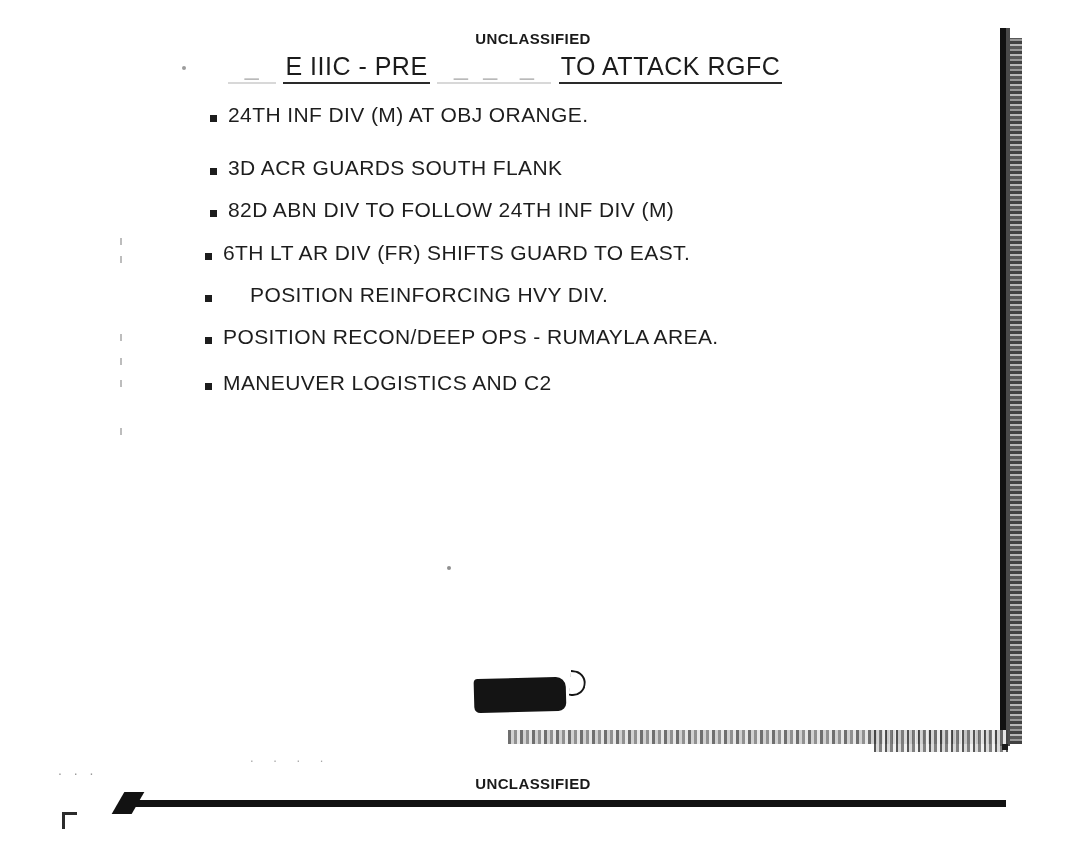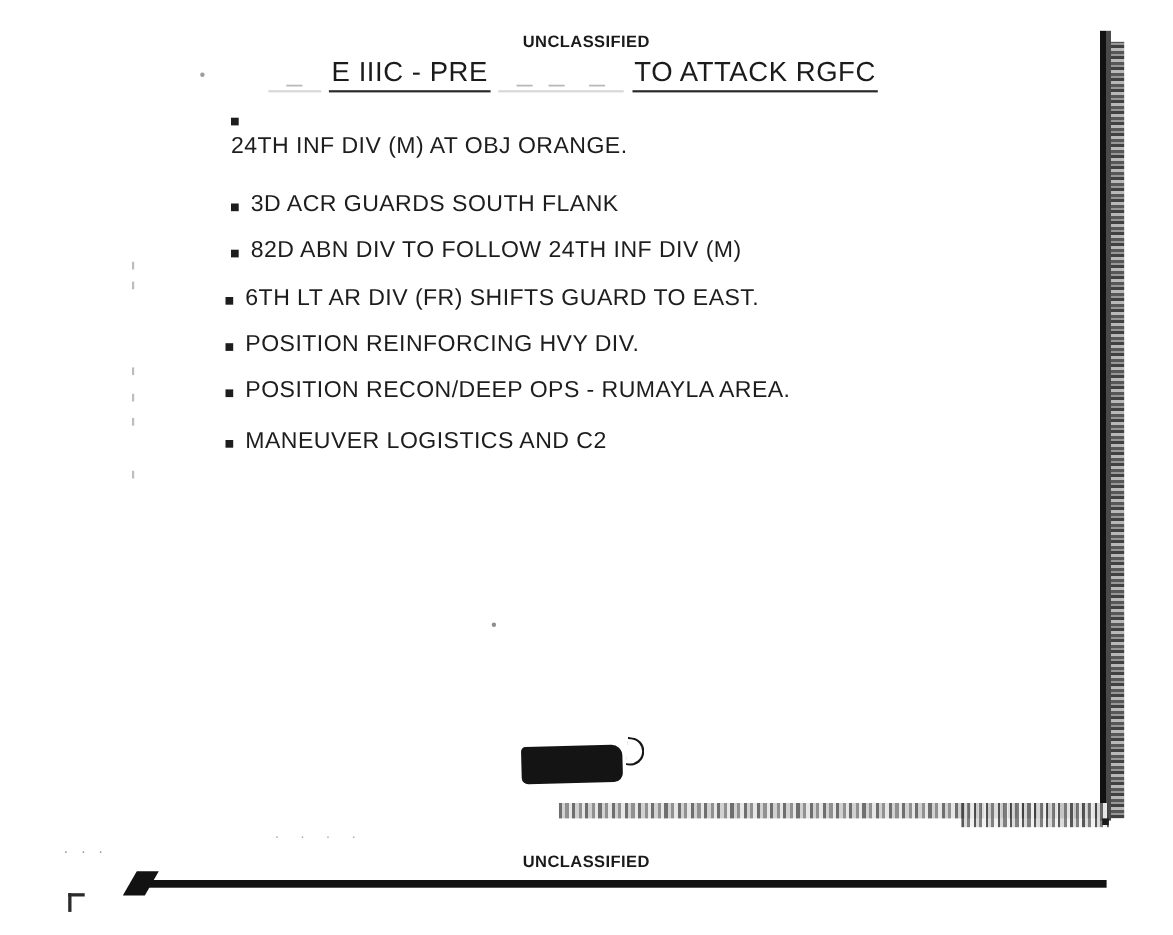--- a/index.html
+++ b/index.html
@@ -34,21 +34,21 @@
     letter-spacing: 0.4px;
     color: #1a1a1a;
   }
   .classification.top { top: 30px; }
   .classification.bottom { top: 775px; }
 
   
   .title-row {
     position: absolute;
     top: 52px;
-    left: 16px;
+    left: 0;
     width: 1010px;
     text-align: center;
     font-size: 25px;
     letter-spacing: 0.5px;
     color: #1b1b1b;
     white-space: nowrap;
   }
   .title-seg {
     display: inline-block;
     border-bottom: 2px solid #2a2a2a;
@@ -252,37 +252,37 @@
   <div class="classification top">UNCLASSIFIED</div>
 
   <div class="title-row">
     <span class="title-faint">&nbsp;&nbsp;_&nbsp;&nbsp;</span>
     <span class="title-seg">E IIIC - PRE</span>
     <span class="title-faint">&nbsp;&nbsp;_&nbsp;&nbsp;_&nbsp;&nbsp;&nbsp;_&nbsp;&nbsp;</span>
     <span class="title-seg">TO ATTACK RGFC</span>
   </div>
 
   <div class="bullets">
-    <div class="bullet-item" style="margin-top:0px;flex-direction:column;">
+    <div class="bullet-item" style="margin-top:0px;">
       <span class="bullet-mark"><i></i></span>
       <span class="bullet-text">24TH INF DIV (M) AT OBJ ORANGE.</span>
     </div>
     <div class="bullet-item" style="margin-top:29px;">
       <span class="bullet-mark"><i></i></span>
       <span class="bullet-text">3D ACR GUARDS SOUTH FLANK</span>
     </div>
     <div class="bullet-item" style="margin-top:18px;">
       <span class="bullet-mark"><i></i></span>
       <span class="bullet-text">82D ABN DIV TO FOLLOW 24TH INF DIV (M)</span>
     </div>
     <div class="bullet-item" style="margin-top:19px; margin-left:-5px;">
       <span class="bullet-mark"><i></i></span>
       <span class="bullet-text">6TH LT AR DIV (FR) SHIFTS GUARD TO EAST.</span>
     </div>
-    <div class="bullet-item" style="margin-top:18px; margin-left:-5px;">
+    <div class="bullet-item" style="margin-top:18px; margin-left:-5px;gap:27px;">
       <span class="bullet-mark"><i></i></span>
       <span class="bullet-text">POSITION REINFORCING HVY DIV.</span>
     </div>
     <div class="bullet-item" style="margin-top:18px; margin-left:-5px;">
       <span class="bullet-mark"><i></i></span>
       <span class="bullet-text">POSITION RECON/DEEP OPS - RUMAYLA AREA.</span>
     </div>
     <div class="bullet-item" style="margin-top:22px; margin-left:-5px;">
       <span class="bullet-mark"><i></i></span>
       <span class="bullet-text">MANEUVER LOGISTICS AND C2</span>

